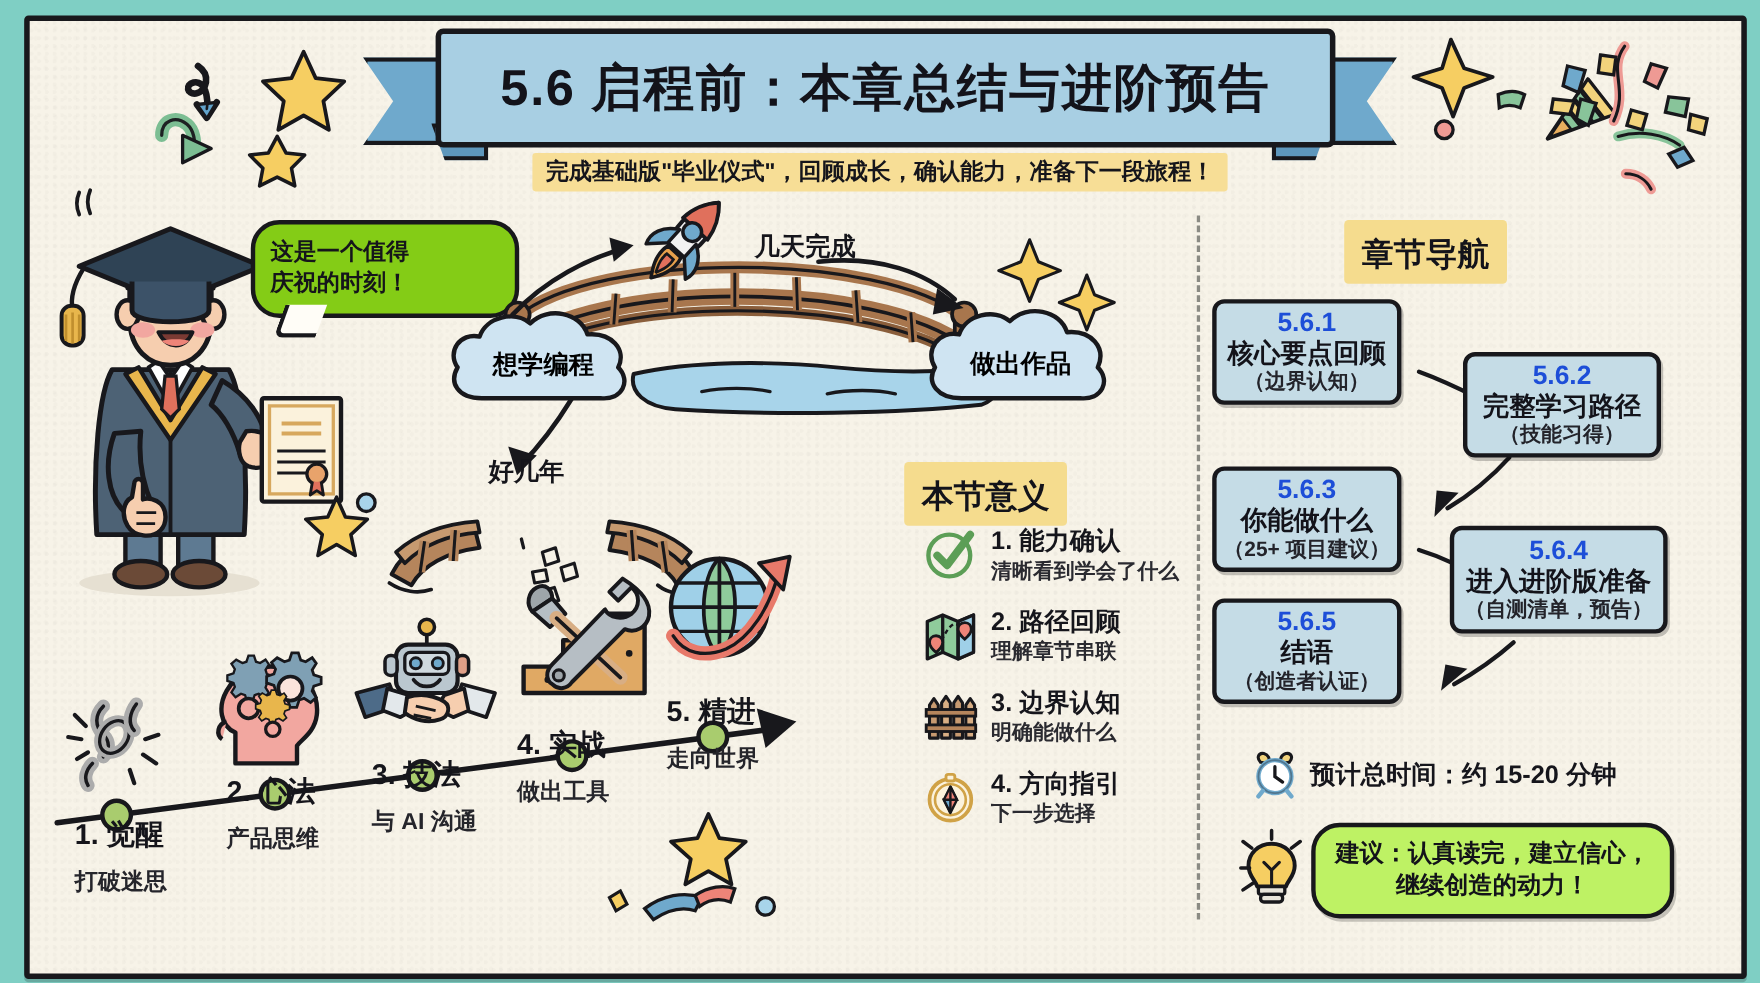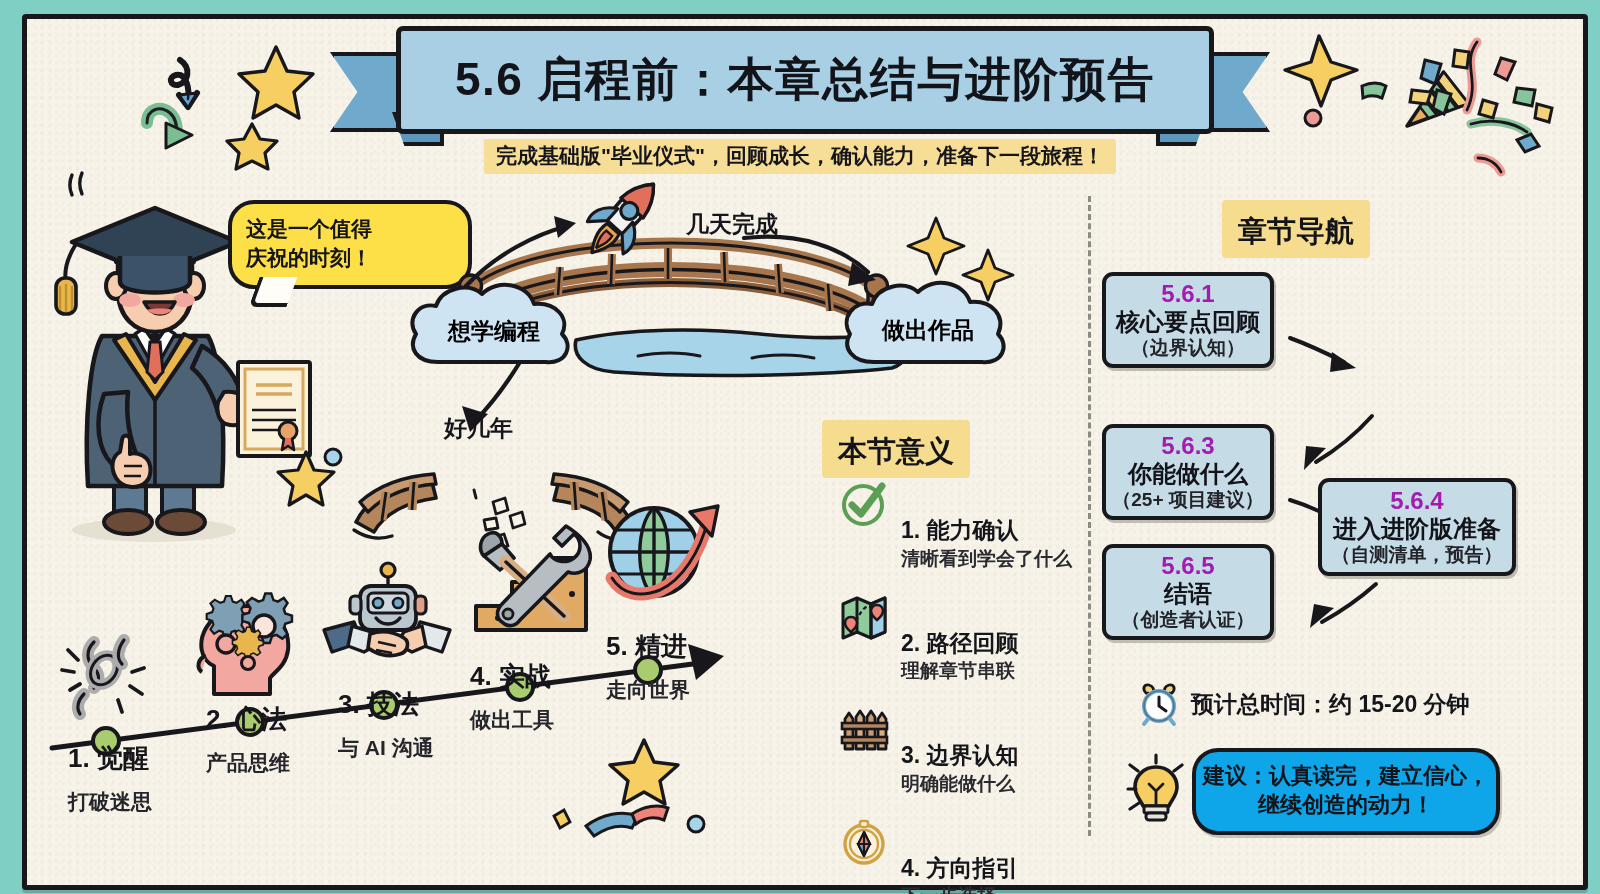--- a/index.html
+++ b/index.html
@@ -54,21 +54,21 @@
     padding:3px 12px 4px;border-radius:3px;
   }
 
   
   svg{overflow:visible;}
   .ink{stroke:#18181c;stroke-linecap:round;stroke-linejoin:round;fill:none;}
 
   
   .bubble{
     position:absolute;left:228px;top:200px;width:208px;
-    background:#fde047;border:4px solid #18181c;border-radius:26px;
+    background:#84cc16;border:4px solid #18181c;border-radius:26px;
     padding:11px 14px 13px;
   }
   .bubble p{margin:0;font-size:21px;font-weight:bold;color:#15151b;line-height:1.36;text-align:left;}
   .bubble .tail{
     position:absolute;left:22px;bottom:-22px;width:34px;height:26px;
     background:#FFFDF7;border-left:4px solid #18181c;border-bottom:4px solid #18181c;
     border-bottom-left-radius:8px;
     transform:skewX(-20deg);
   }
 
@@ -85,48 +85,48 @@
   .hl-head{
     position:absolute;font-size:29px;font-weight:bold;color:#13131a;white-space:nowrap;
     padding:12px 16px 6px;border-radius:4px;
     background:#F5DC8E;
   }
 
   
   .meaning{position:absolute;left:840px;top:478px;width:250px;}
   .mrow{display:flex;align-items:flex-start;gap:13px;margin-bottom:20px;}
   .micon{width:48px;height:48px;flex:0 0 48px;margin-top:2px;}
-  .mtxt{padding-top:1px;margin-top:39px;}
+  .mtxt{padding-top:1px;}
   .mtitle{font-size:23px;font-weight:bold;color:#15151b;line-height:1.12;white-space:nowrap;}
   .mdesc{font-size:19px;font-weight:bold;color:#2a2a30;line-height:1.2;margin-top:4px;white-space:nowrap;}
 
   
   .step-lab{position:absolute;text-align:left;}
   .step-t{font-size:26px;font-weight:bold;color:#15151b;white-space:nowrap;line-height:1.1;}
   .step-d{font-size:21px;font-weight:bold;color:#25252b;white-space:nowrap;line-height:1.15;margin-top:17px;}
 
   
   .divider{position:absolute;left:1088px;top:196px;height:640px;width:0;border-left:3px dashed #8b8b84;}
 
   .navbox{
     position:absolute;background:#C5DCE6;border:4px solid #18181c;border-radius:11px;
     display:flex;flex-direction:column;align-items:center;justify-content:center;
     padding:6px 10px;box-sizing:border-box;box-shadow:2px 3px 0 rgba(0,0,0,.22);
   }
-  .nb-num{font-size:24px;font-weight:bold;color:#a21caf;line-height:1.12;}
+  .nb-num{font-size:24px;font-weight:bold;color:#1d4ed8;line-height:1.12;}
   .nb-name{font-size:24px;font-weight:bold;color:#13131a;line-height:1.16;white-space:nowrap;}
   .nb-sub{font-size:19px;font-weight:bold;color:#23232a;line-height:1.16;white-space:nowrap;margin-top:1px;}
 
   .timerow{position:absolute;left:1138px;top:683px;display:flex;align-items:center;gap:11px;}
   .timerow .txt{font-size:23px;font-weight:bold;color:#15151b;white-space:nowrap;}
 
   .tipwrap{position:absolute;left:1128px;top:748px;display:flex;align-items:center;gap:8px;}
   .tipbox{
-    background:#0ea5e9;border:4px solid #18181c;border-radius:26px;
-    padding:9px 7px 11px;box-shadow:2px 3px 0 rgba(0,0,0,.2);
+    background:#bef264;border:4px solid #18181c;border-radius:26px;
+    padding:9px 18px 11px;box-shadow:2px 3px 0 rgba(0,0,0,.2);
   }
   .tipbox p{margin:0;font-size:22px;font-weight:bold;color:#13131a;line-height:1.34;text-align:center;white-space:nowrap;}
 </style>
 </head>
 <body>
 
 <div id="stage">
   <div class="paper"></div>
 
   <svg class="abs nosel" style="left:130px;top:35px" width="250" height="160">
@@ -551,20 +551,25 @@
     <path d="M286 334 C268 350 250 362 232 372" class="ink" stroke-width="4"></path>
     <path d="M244 358 L220 378 L224 354 Z" fill="#18181c"></path>
   </svg>
 
   <div class="navbox" style="left:1102px;top:272px;width:172px;height:96px">
     <div class="nb-num">5.6.1</div>
     <div class="nb-name">核心要点回顾</div>
     <div class="nb-sub">（边界认知）</div>
   </div>
 
+  <div class="navbox" style="left:1330px;top:320px;width:180px;height:96px">
+    <div class="nb-num">5.6.2</div>
+    <div class="nb-name">完整学习路径</div>
+    <div class="nb-sub">（技能习得）</div>
+  </div>
 
   <div class="navbox" style="left:1102px;top:424px;width:172px;height:96px">
     <div class="nb-num">5.6.3</div>
     <div class="nb-name">你能做什么</div>
     <div class="nb-sub">（25+ 项目建议）</div>
   </div>
 
   <div class="navbox" style="left:1318px;top:478px;width:198px;height:98px">
     <div class="nb-num">5.6.4</div>
     <div class="nb-name">进入进阶版准备</div>

